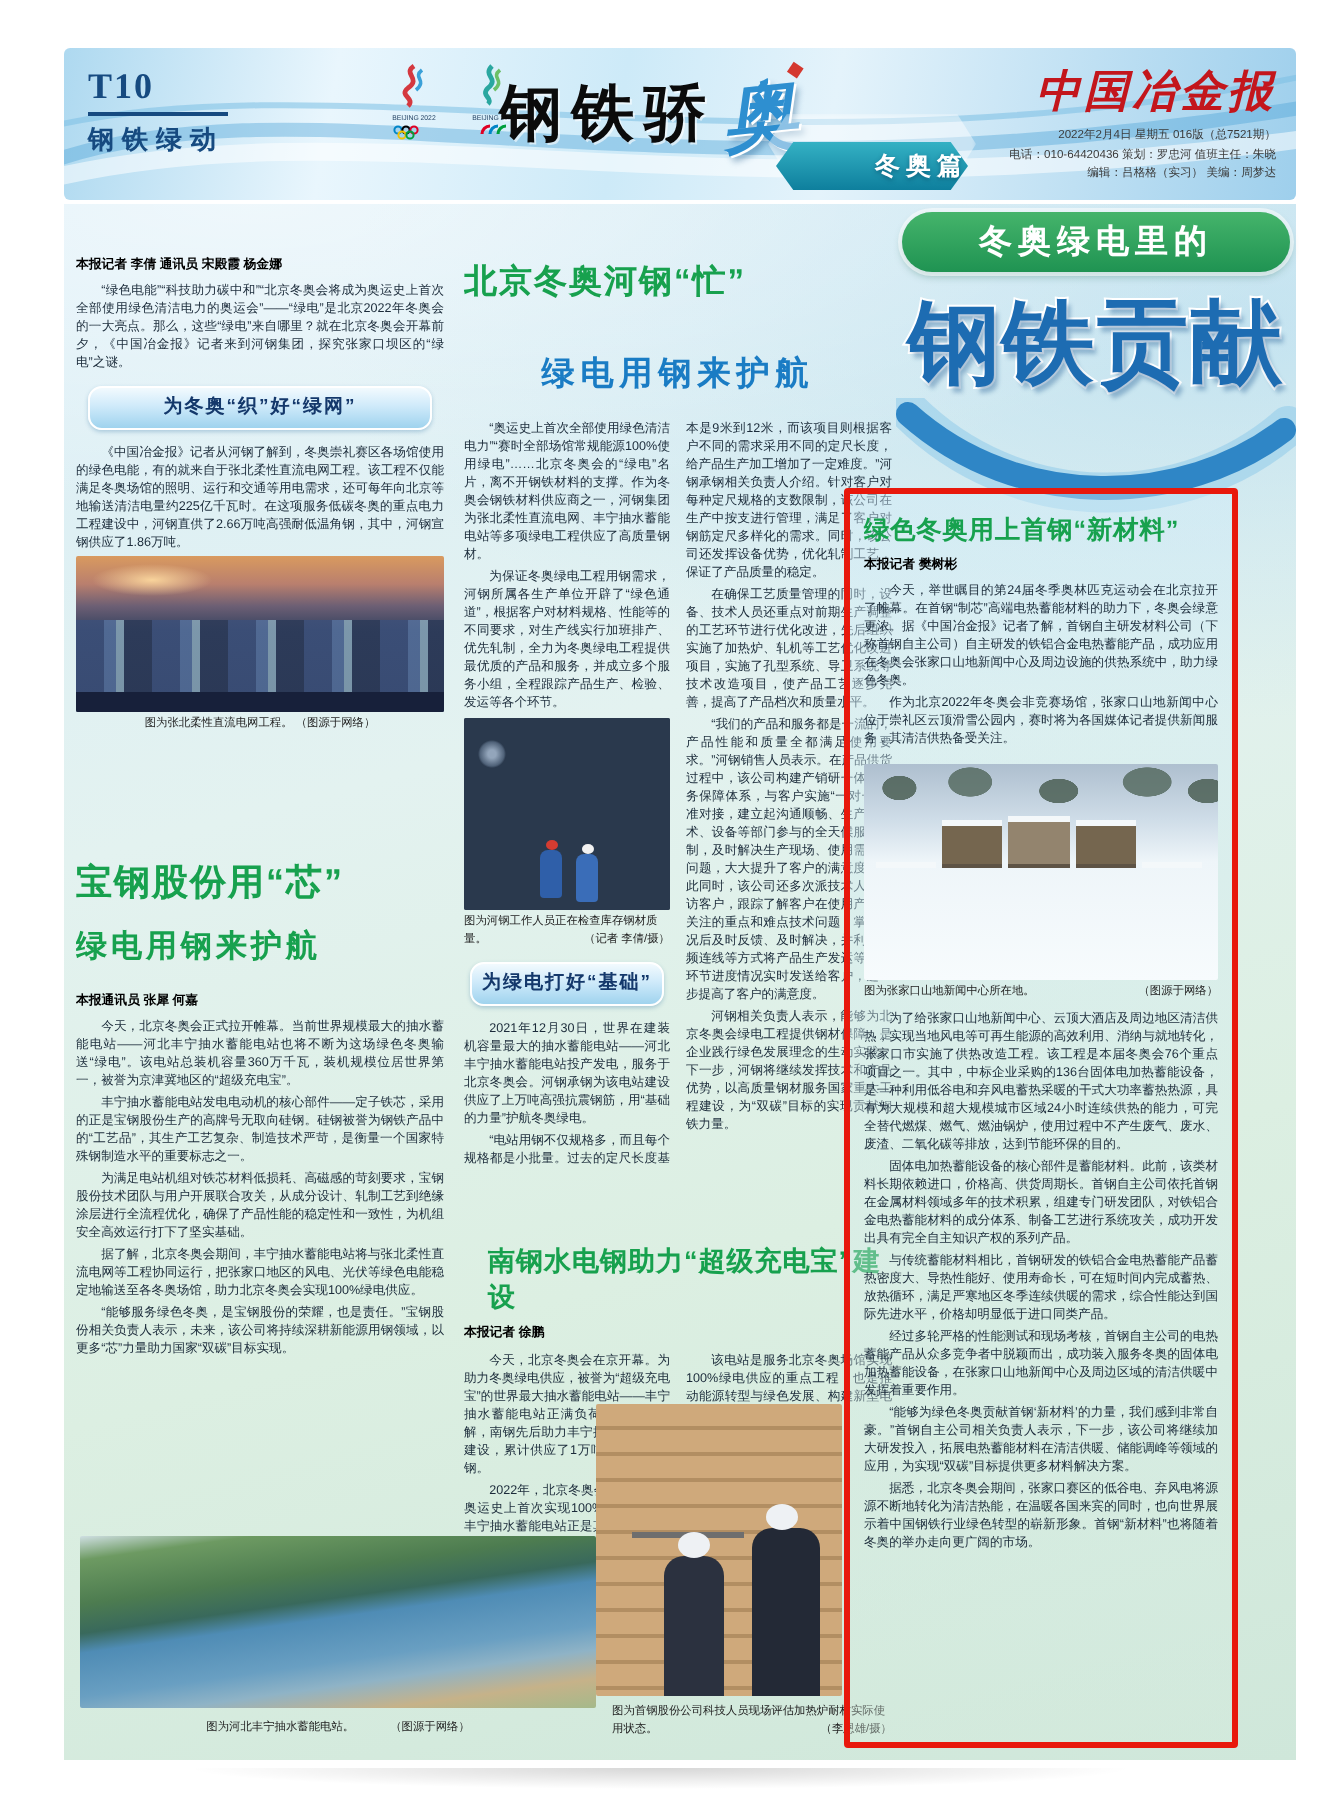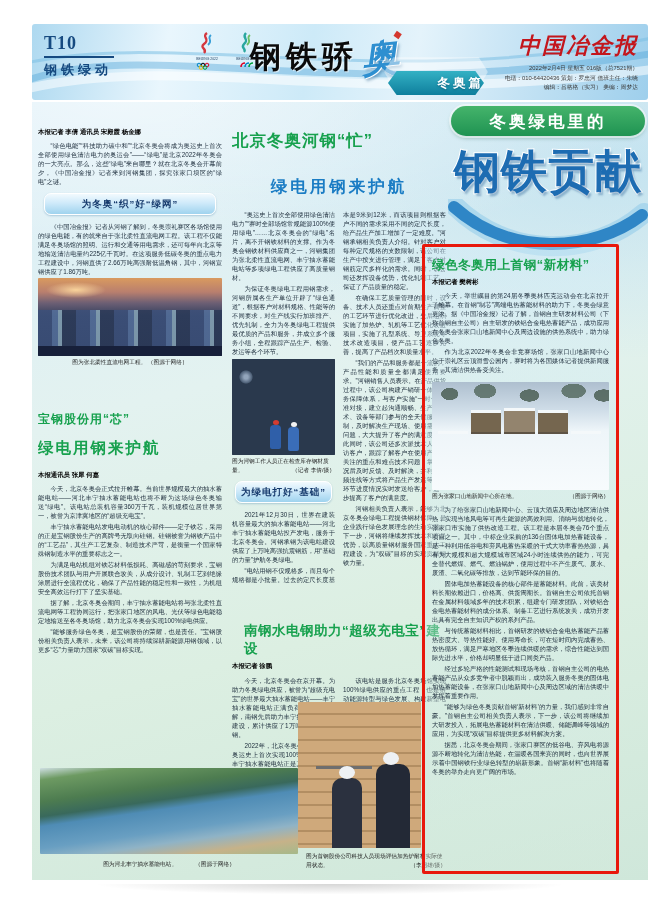--- a/index.html
+++ b/index.html
@@ -59,21 +59,21 @@
           background:linear-gradient(180deg,rgba(210,236,248,.45),rgba(214,236,222,.35));}
   .byline{font-size:6.4px;font-weight:bold;color:#000;margin:4px 0;}
   p.body{font-size:6.3px;line-height:1.43;text-align:justify;text-indent:2em;margin:0 0 2px 0;color:#1b2b3a;}
   .lead-space{margin-top:22px;}
   .subhead-box{margin:7px auto;width:92%;height:20px;line-height:20px;text-align:center;border-radius:7px;
           background:linear-gradient(180deg,#f2fafe 0%,#cfeafa 45%,#9fd3ee 100%);
           border:1px solid #fff;box-shadow:0 1px 2px rgba(40,110,160,.3);
           font-weight:bold;font-size:9.5px;color:#14386b;letter-spacing:1px;}
   .hl-green{color:#17a14e;font-weight:700;text-align:left;}
   .hl-blue{color:#1a7cc4;font-weight:900;text-align:center;}
-  .hl-b1{font-size:12px;letter-spacing:1px;margin-top:44px;}
+  .hl-b1{font-size:18px;letter-spacing:1px;margin-top:62px;}
   .hl-b2{font-size:15.5px;letter-spacing:2px;margin-top:10px;}
   .hl-c1{font-size:16.5px;letter-spacing:1px;margin-top:24px;}
   .hl-c2{font-size:16.5px;letter-spacing:3px;margin-top:24px;}
   .hl-d{font-size:13.5px;letter-spacing:.5px;margin-top:8px;margin-left:12px;}
   .hl-e{font-size:12.6px;letter-spacing:.5px;margin-top:5px;}
   .bodyC{margin-top:12px;height:404px;column-count:2;column-gap:8px;overflow:hidden;}
   .bodyC figure{margin:3px 0 2px 0;break-inside:avoid;}
   .caption{font-size:5.7px;line-height:1.5;color:#222;margin-top:2px;}
   .caption .credit{float:right;}
   .cap-center{text-align:center;}

